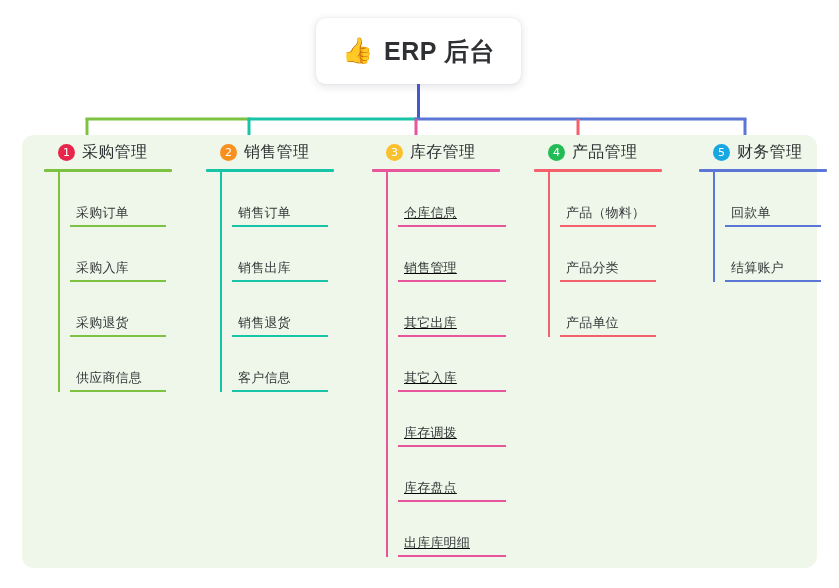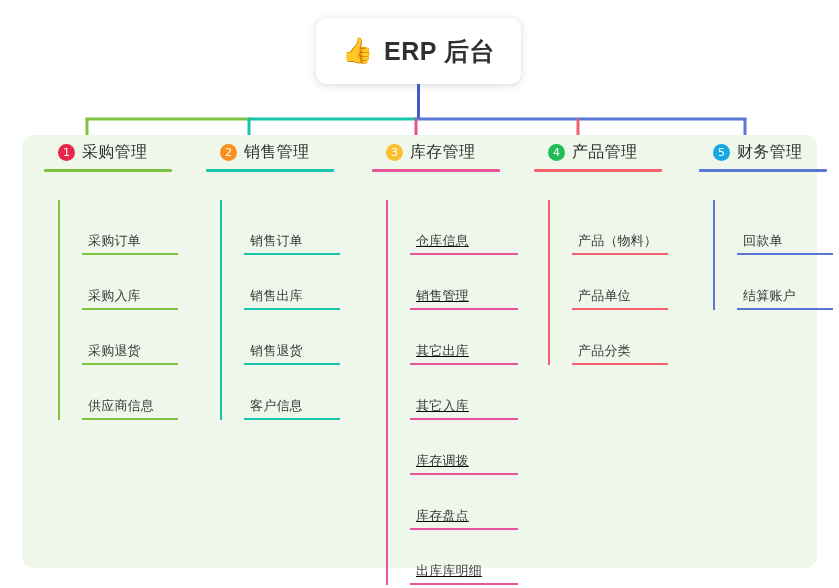--- a/index.html
+++ b/index.html
@@ -117,22 +117,21 @@
   }
   .head-rule {
     height: 3px;
     width: 128px;
     margin-left: 4px;
     border-radius: 1px;
   }
   .items {
     position: relative;
     margin-left: 18px;
-    padding-left: 12px;
-    margin-top: 28px;
+    padding-left: 0;
   }
   .spine {
     position: absolute;
     left: 0;
     top: 0;
     bottom: 0;
     width: 2px;
   }
   .item {
     position: relative;
@@ -284,27 +283,27 @@
           <span class="col-title">产品管理</span>
         </div>
         <div class="head-rule" style="background: rgb(244, 96, 108);"></div>
         <div class="items">
           <div class="spine" style="background: rgb(244, 96, 108);"></div>
           <div class="item">
             <span class="item-label">产品（物料）</span>
             <div class="item-rule" style="background: rgb(244, 96, 108);"></div>
           </div>
           <div class="item">
+            <span class="item-label">产品分类</span>
+            <div class="item-rule" style="background: rgb(244, 96, 108);"></div>
+          </div>
+          <div class="item">
             <span class="item-label">产品单位</span>
             <div class="item-rule" style="background: rgb(244, 96, 108);"></div>
           </div>
-          <div class="item">
-            <span class="item-label">产品分类</span>
-            <div class="item-rule" style="background: rgb(244, 96, 108);"></div>
-          </div>
         </div>
       </div>
       <div class="col" style="left: 673px;">
         <div class="col-head">
           <span class="badge" style="background: rgb(23, 168, 227);">5</span>
           <span class="col-title">财务管理</span>
         </div>
         <div class="head-rule" style="background: rgb(91, 118, 212);"></div>
         <div class="items">
           <div class="spine" style="background: rgb(91, 118, 212);"></div>

